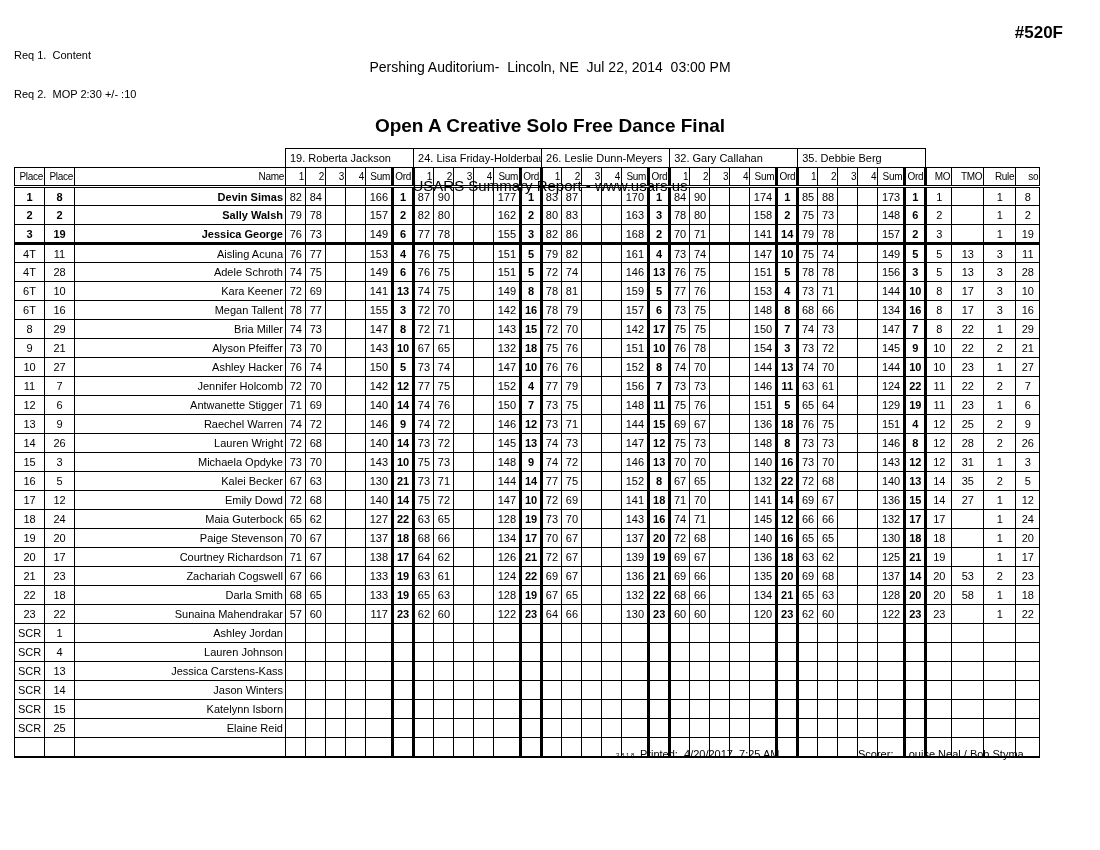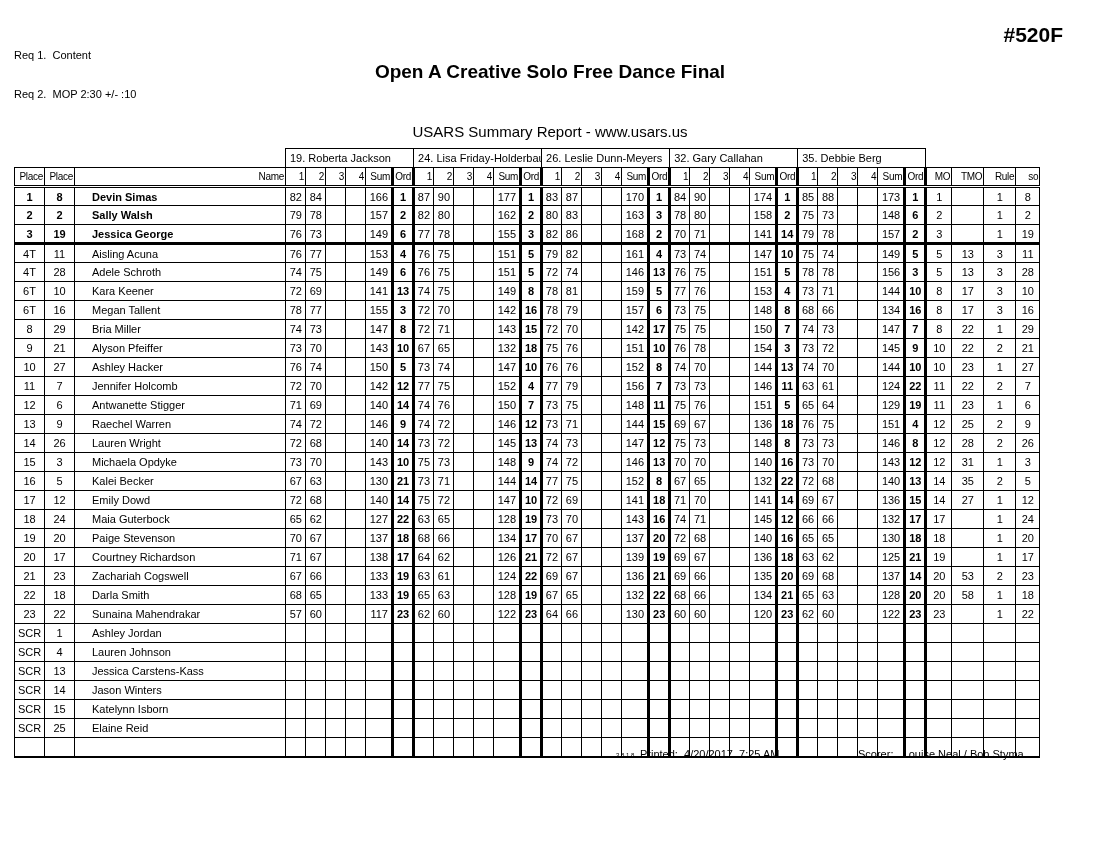--- a/index.html
+++ b/index.html
@@ -7,49 +7,50 @@
   body {
     width:1100px; height:850px; position:relative; overflow:hidden;
     color:#000; font-family:"Liberation Sans","DejaVu Sans",sans-serif;
   }
   .req { position:absolute; left:14px; top:23px; font-size:11px; line-height:13px; white-space:pre; }
   .titleblock { position:absolute; left:0; top:21px; width:1100px; text-align:center; white-space:pre; }
   .t1 { font-size:17px; font-weight:bold; }
   .t2 { font-size:14px; margin-top:2px; }
   .t3 { font-size:19px; font-weight:bold; margin-top:4px; }
   .t4 { font-size:15px; margin-top:4px; }
-  .evnum { position:absolute; right:37px; top:23px; font-size:21px; font-weight:bold; }
+  .evnum { position:absolute; right:37px; top:23px; font-size:17px; font-weight:bold; }
 
   table { position:absolute; left:14px; top:148px; border-collapse:collapse; table-layout:fixed; width:1025px; font-size:11px; }
   td { border:1px solid #000; height:19px; padding:0 2px; overflow:hidden; white-space:nowrap; vertical-align:middle; }
   td.nb { border-top:none; border-left:none; border-right:none; }
   .jname { text-align:left; padding-left:4px; }
   .hrow td { border-bottom:3px double #000; font-size:10px; letter-spacing:-0.3px; text-align:right; padding:0 1px; }
   .sep td { border-bottom:3px solid #000; }
   .last td { border-bottom:2px solid #000; }
   .ord { border-left:3px solid #000; border-right:3px solid #000; font-weight:bold; text-align:center; padding:0 1px; }
   .hrow td.ord { font-weight:normal;margin-left:40px; }
   .c  { text-align:center; }
-  .nm { text-align:left; padding-left:17px; }
+  .nm { text-align:right; padding-left:4px; }
   .s, .sum { text-align:right; padding-right:3px; }
   .b  { font-weight:bold; }
 
   .fver   { position:absolute; left:616px; top:752px; font-size:6px; }
   .fprint { position:absolute; left:640px; top:748px; font-size:11px; white-space:pre; }
   .fscorer{ position:absolute; left:858px; top:748px; font-size:11px; white-space:pre; }
 </style>
 </head>
 <body>
 
 <div class="req">
   <div>Req 1.  Content</div>
   <div>Req 2.  MOP 2:30 +/- :10</div>
 </div>
 
 <div class="titleblock">
+  <div class="t2">Pershing Auditorium-  Lincoln, NE  Jul 22, 2014  03:00 PM</div>
   <div class="t3">Open A Creative Solo Free Dance Final</div>
   <div class="t4">USARS Summary Report - www.usars.us</div>
 </div>
 
 <div class="evnum">#520F</div>
 
 <table id="results-table">
     <colgroup>
       <col style="width: 30px;">
       <col style="width: 30px;">

